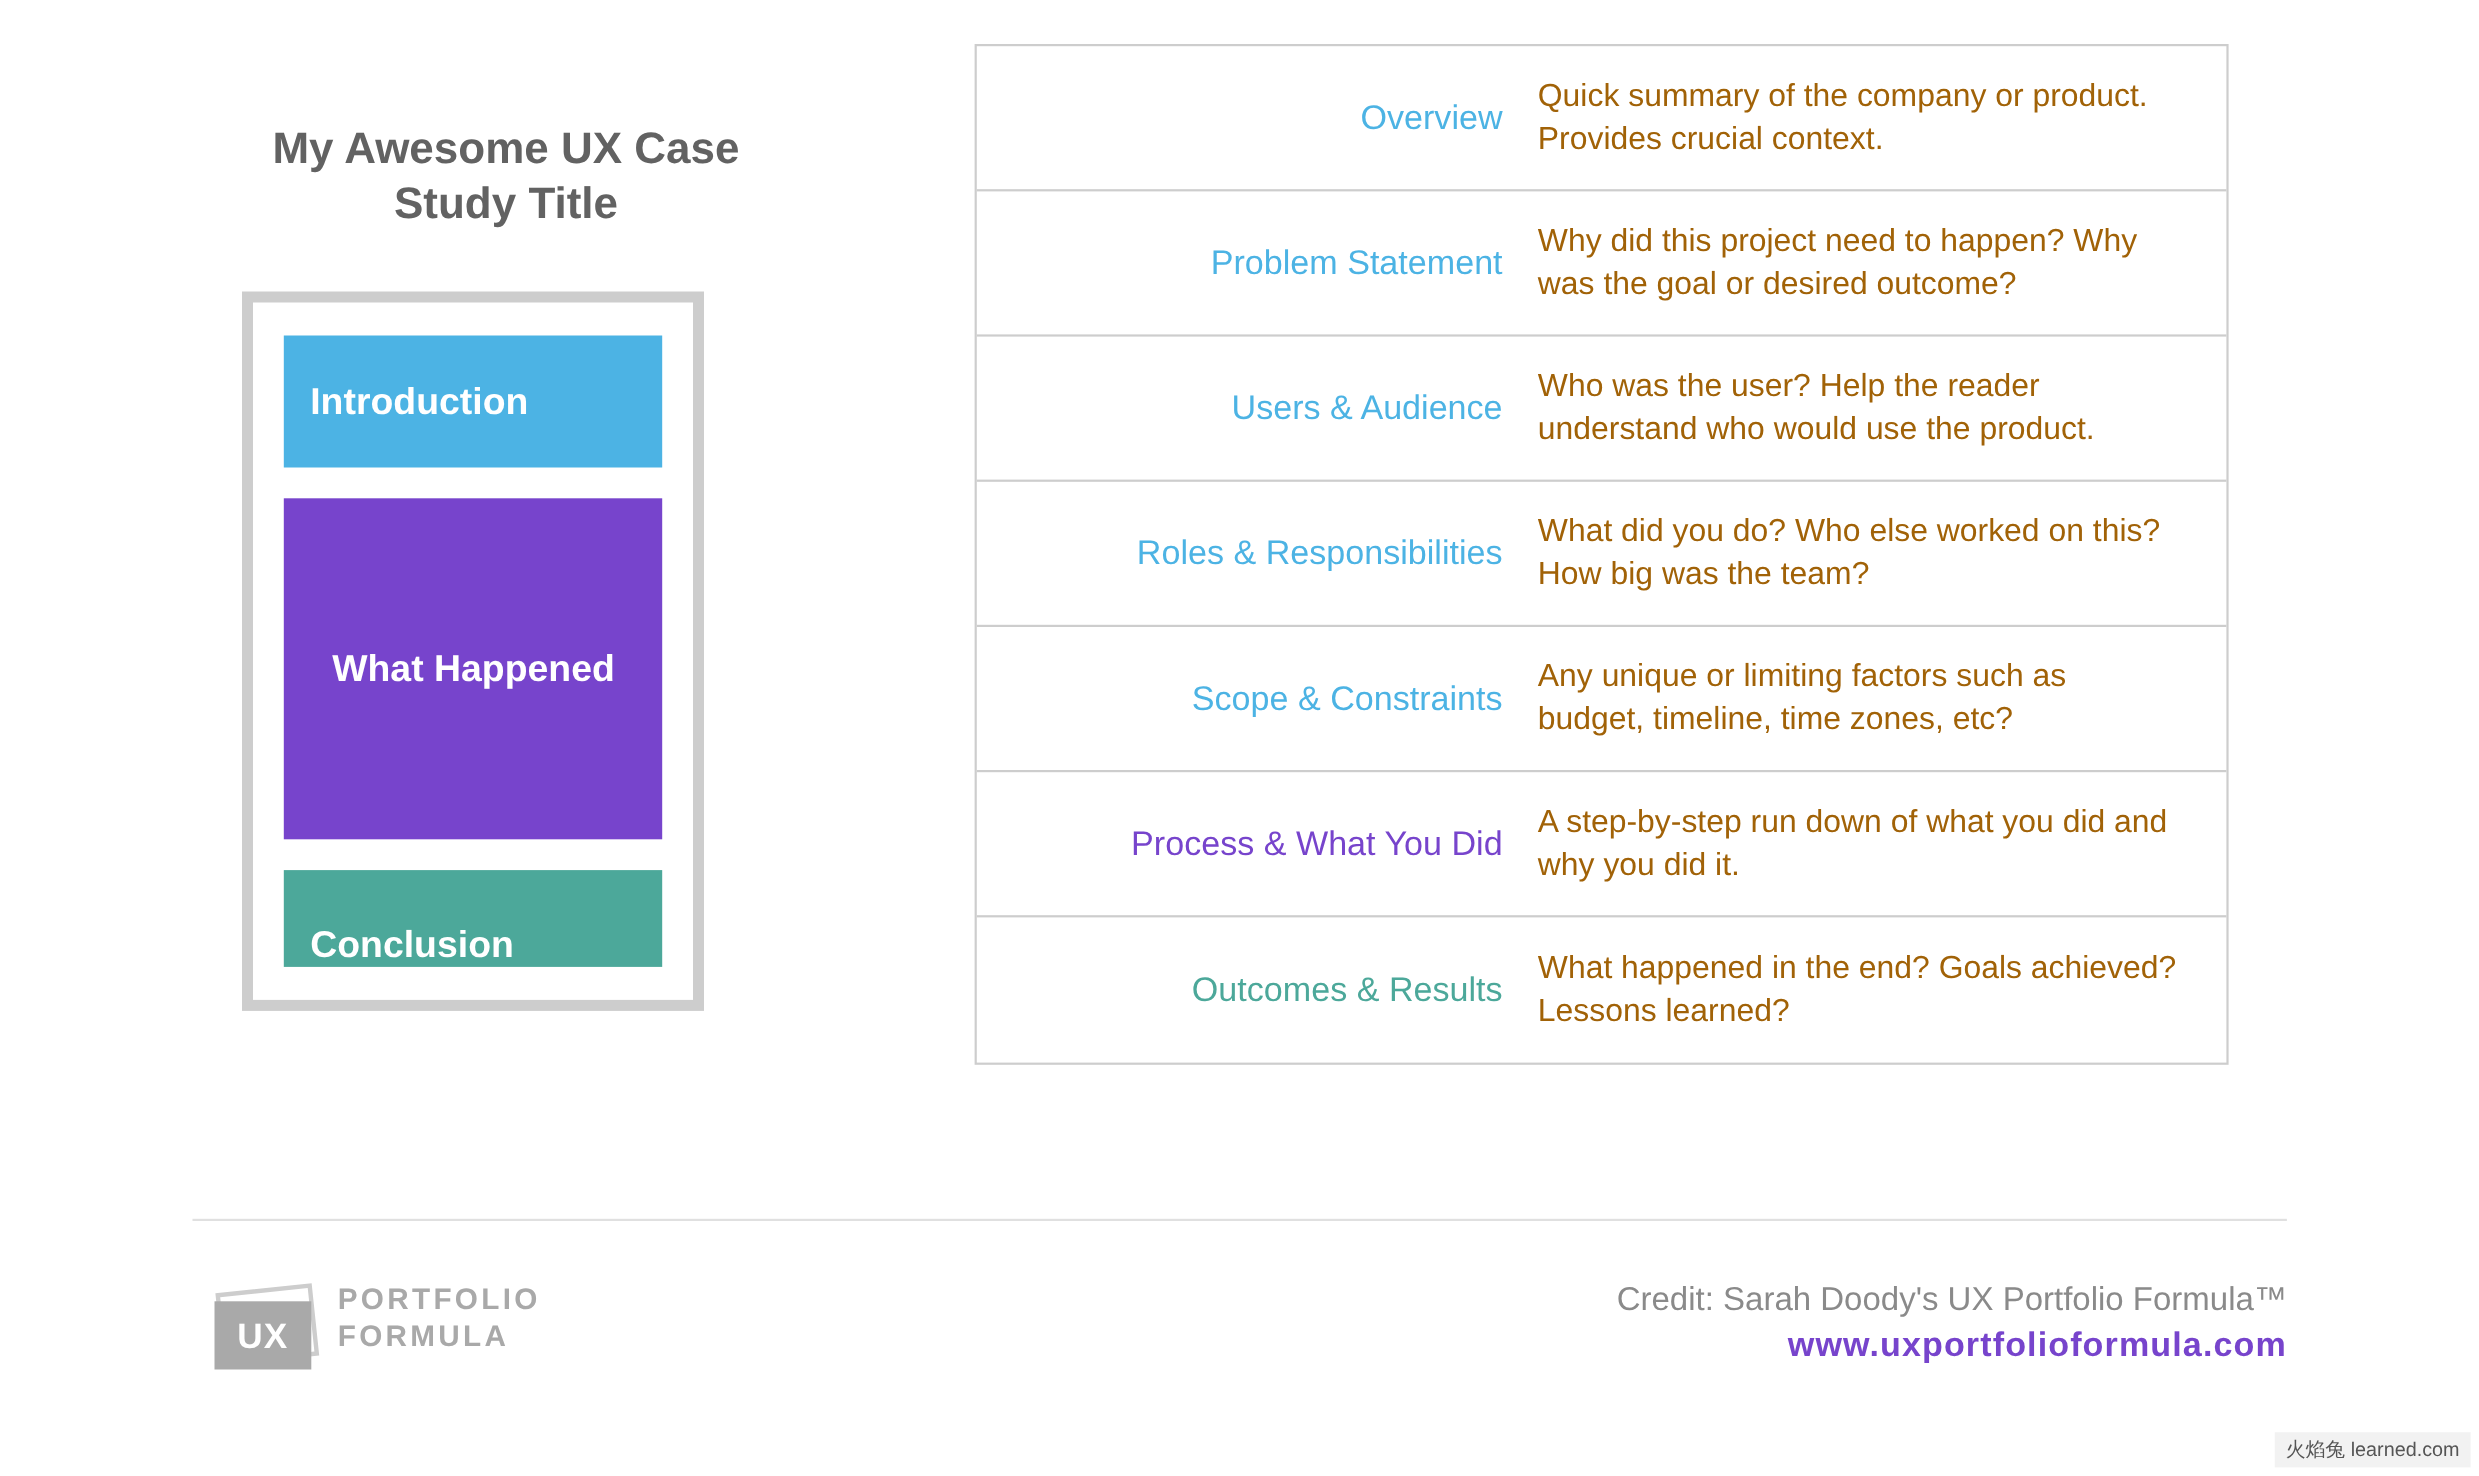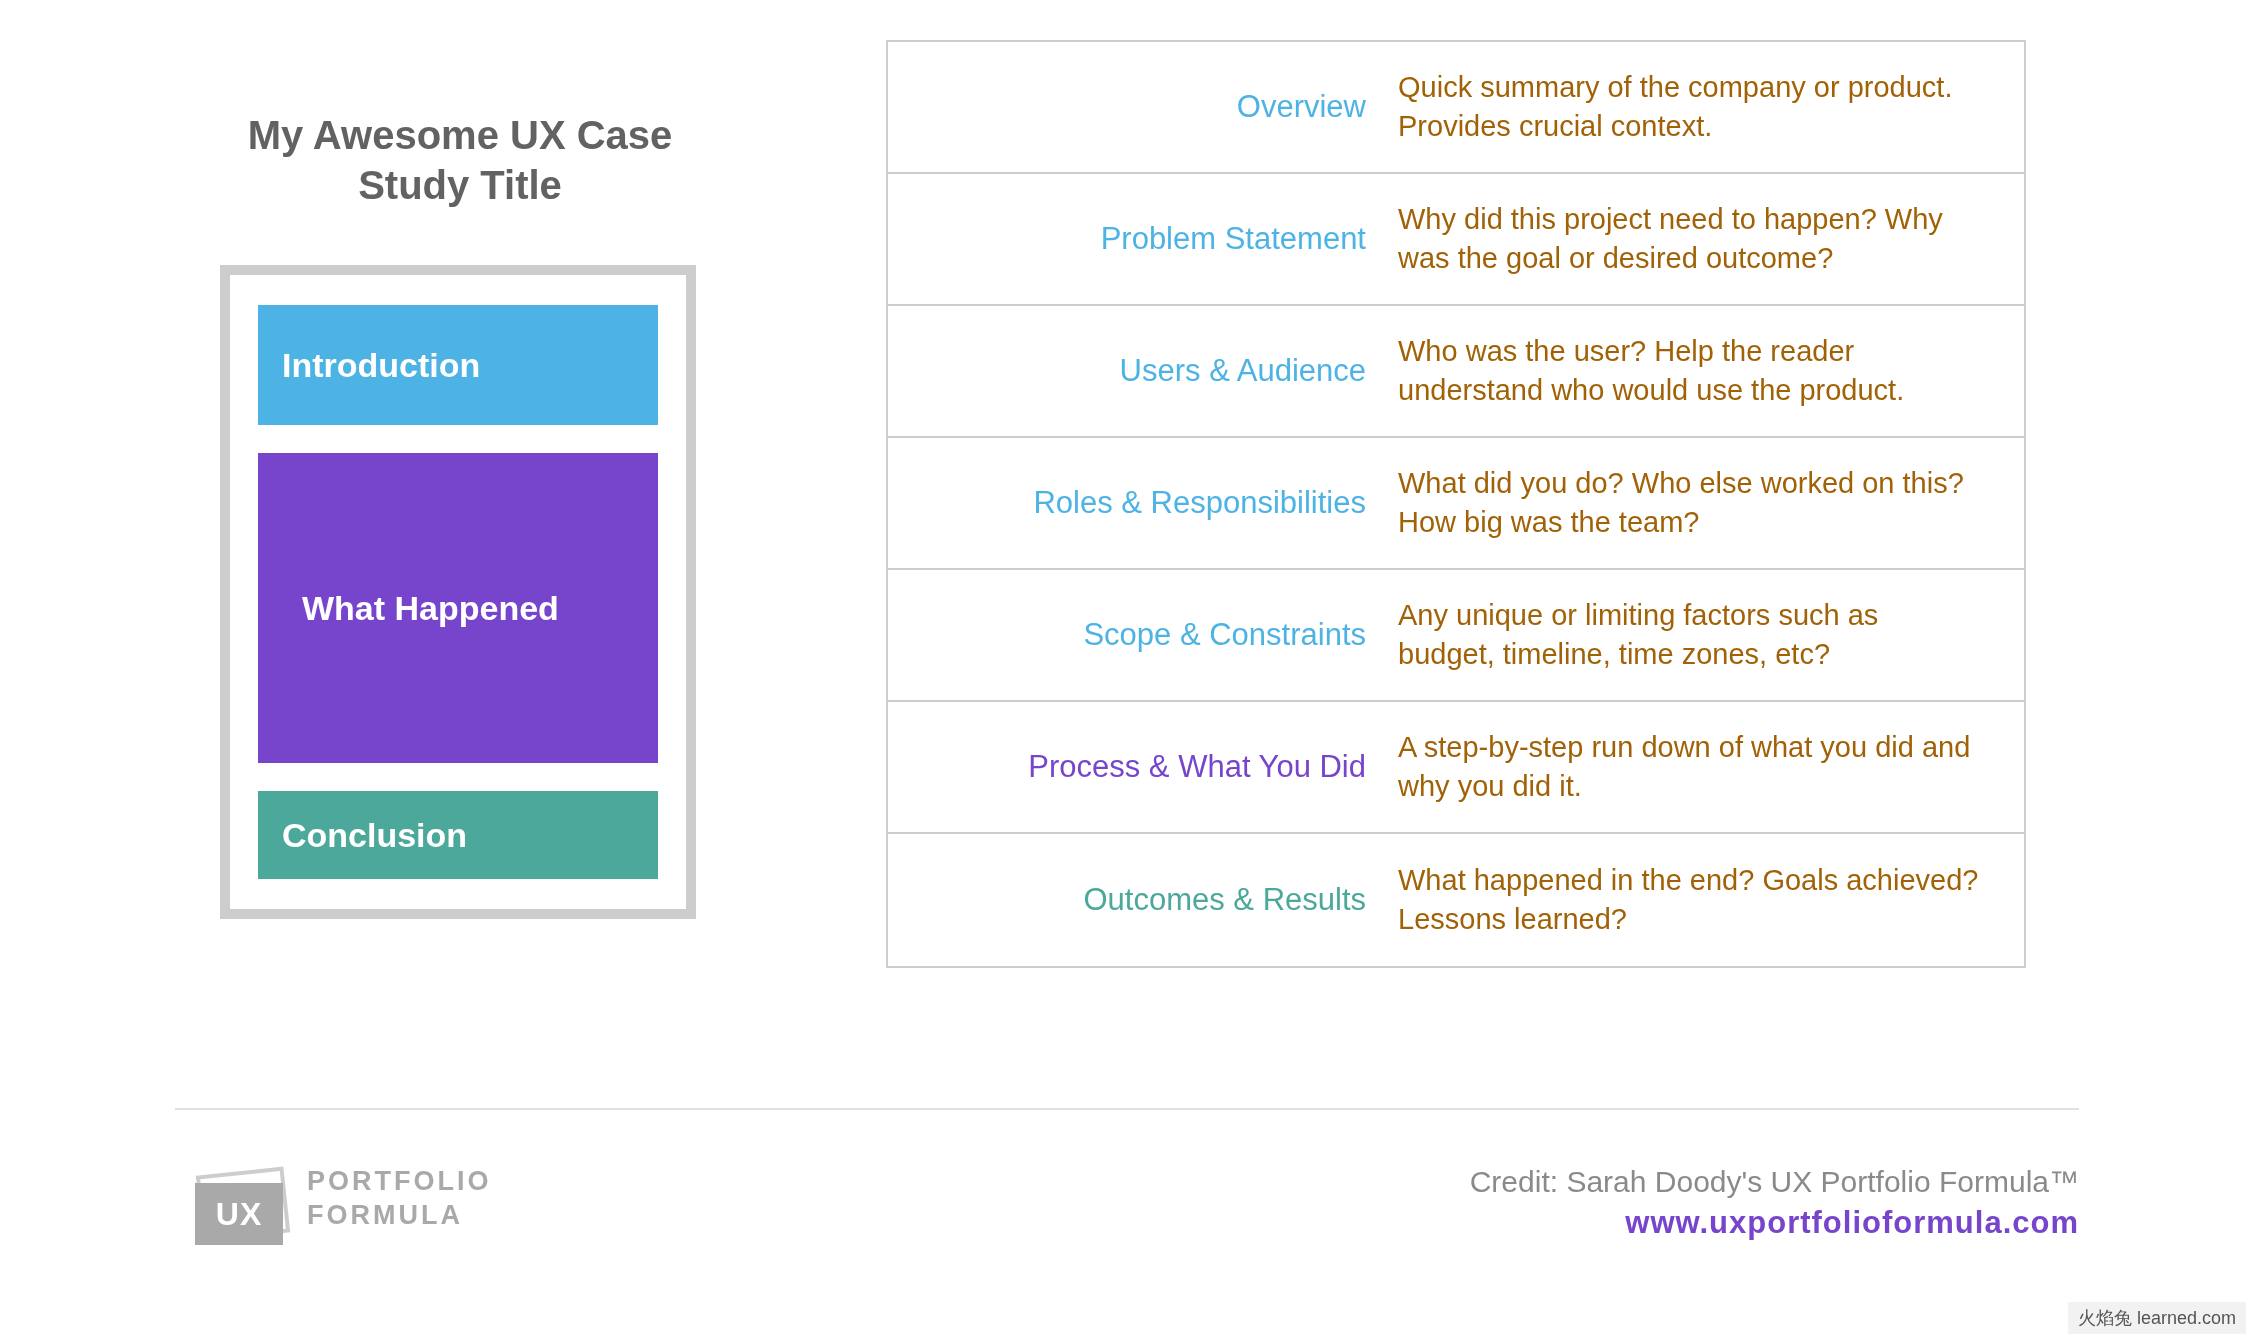--- a/index.html
+++ b/index.html
@@ -27,21 +27,21 @@
       font-size: 40px;
       font-weight: 700;
       color: #626262;
       text-align: center;
       line-height: 1.25;
       margin-bottom: 55px;
       max-width: 480px;
     }
     .diagram-frame {
       border: 10px solid #cdcdcd;
-      width: 476px;
+      width: 420px;
       padding: 30px 28px;
       background: #ffffff;
     }
     .block {
       color: #ffffff;
       font-size: 34px;
       font-weight: 600;
       padding-left: 24px;
       display: flex;
       align-items: center;
@@ -53,20 +53,21 @@
     }
     .block-what {
       background: #7744cc;
       height: 310px;
       margin-bottom: 28px;
       padding-left: 44px;
     }
     .block-conclusion {
       background: #4ca89a;
       height: 88px;
+      align-items: flex-end;
     }
     .right-panel {
       flex: 1;
       padding-top: 0;
     }
     .info-table {
       border: 2px solid #cdcdcd;
       width: 1140px;
       margin-left: 16px;
     }

